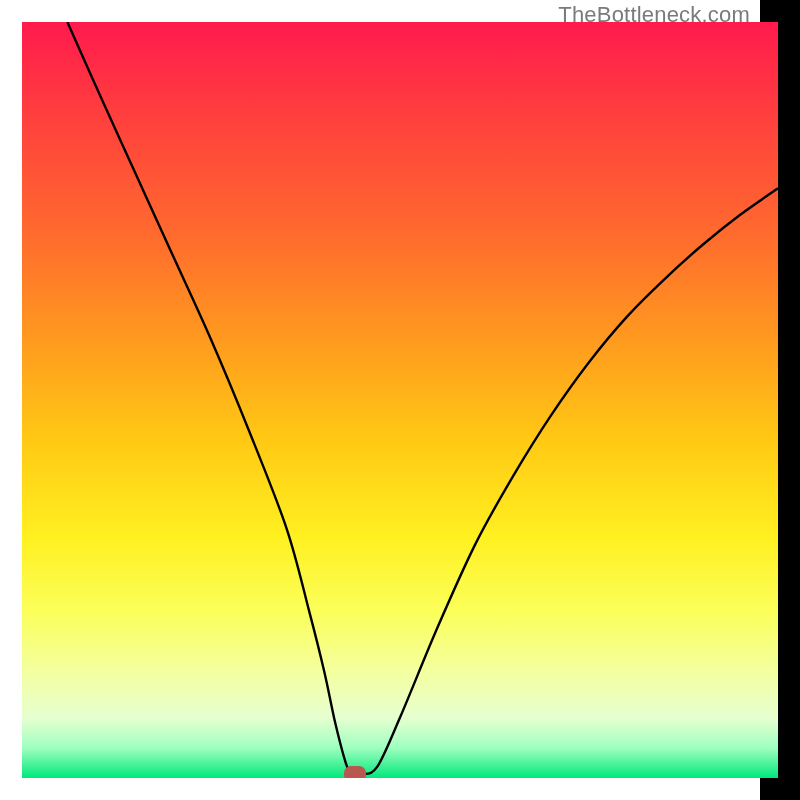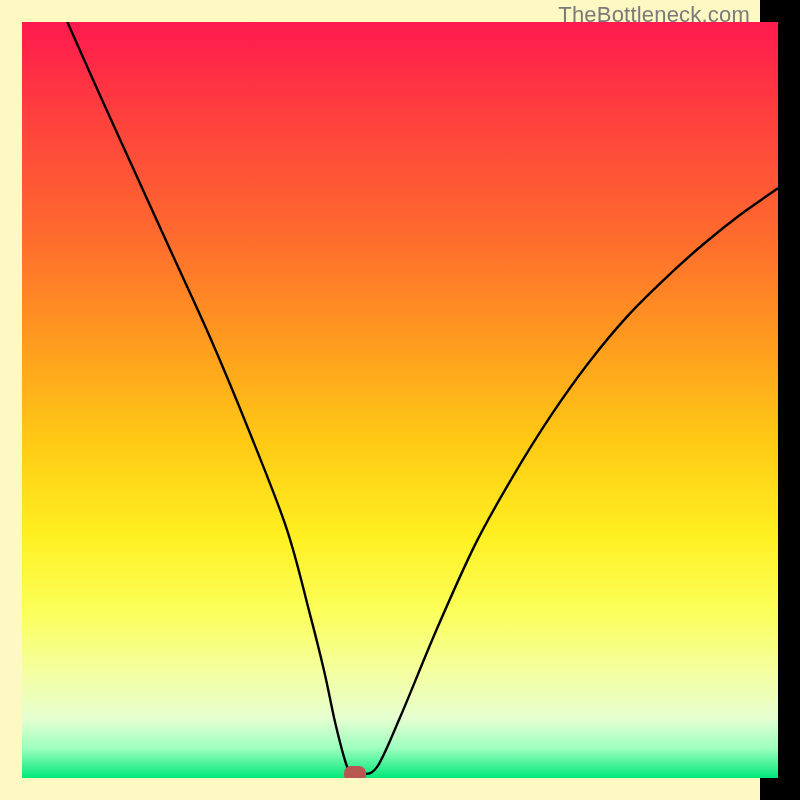--- a/index.html
+++ b/index.html
@@ -10,21 +10,21 @@
     background: #000;
     position: relative;
     font-family: Arial, Helvetica, sans-serif;
   }
   .frame {
     position: absolute;
     top: 0;
     left: 0;
     width: 760px;
     height: 800px;
-    background: #fef9c3;
+    background: #ffffff;
   }
   .plot-area {
     position: absolute;
     top: 22px;
     left: 22px;
     width: 756px;
     height: 756px;
     overflow: hidden;
   }
   .gradient {

